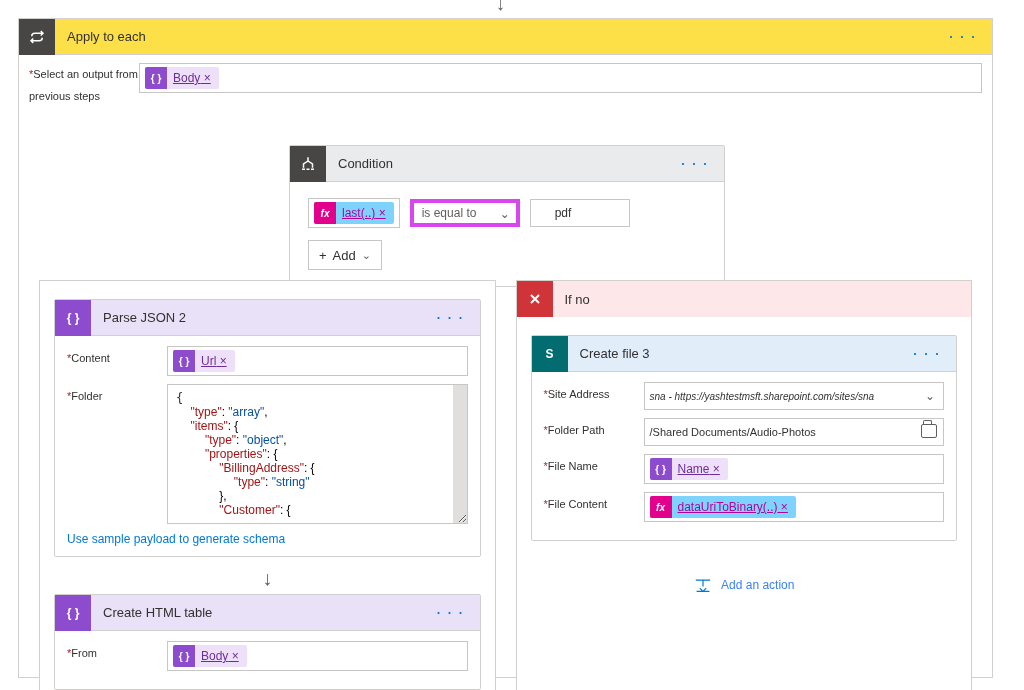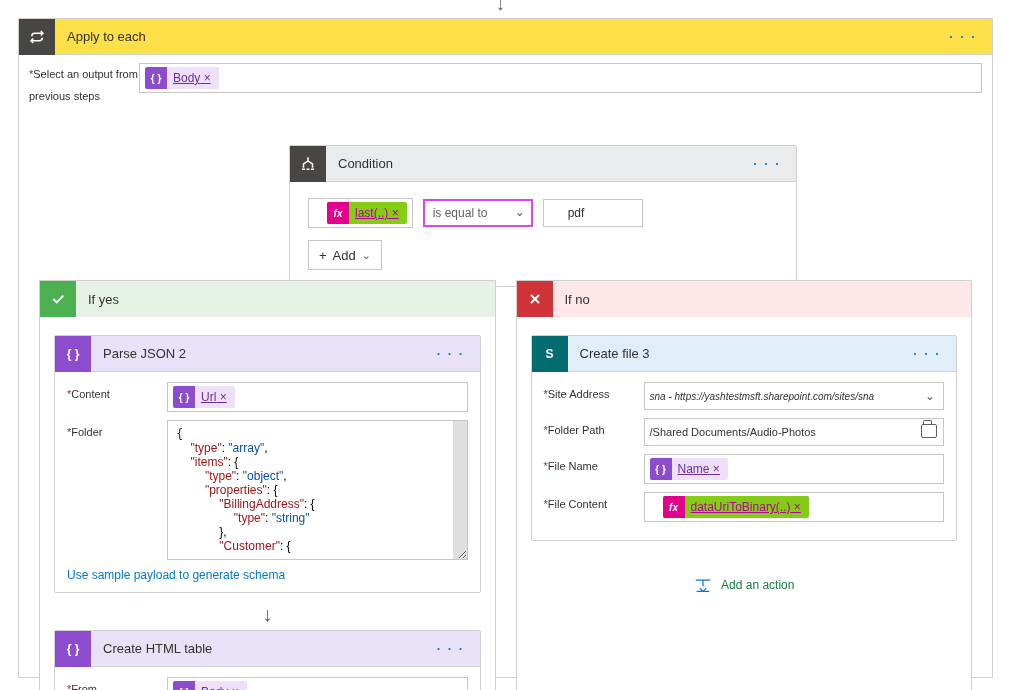--- a/index.html
+++ b/index.html
@@ -35,36 +35,36 @@
   }
 
   .token {
     display: inline-flex; align-items: center; height: 22px;
     border-radius: 2px; overflow: hidden; font-size: 12px;
   }
   .token .ticon { width: 22px; height: 22px; display: flex; align-items: center; justify-content: center; color: #fff; font-size: 10px; font-weight: bold;}
   .token .tlabel { padding: 0 8px 0 6px; text-decoration: underline; }
   .token.purple { background: #efe0fa; color: #6b2e99; }
   .token.purple .ticon { background: #8d4bce; }
-  .token.pink { background: #84cc16; color: #b4009e; margin-left: 13px; }
+  .token.pink { background: #7dd3fc; color: #b4009e; }
   .token.pink .ticon { background: #e3008c; }
 
   
   .cond-card {
-    position: absolute; left: 270px; top: 90px; width: 508px;
+    position: absolute; left: 270px; top: 90px; width: 436px;
     border: 1px solid #d2d0ce; background: #fff; border-radius: 2px;
   }
   .cond-header { height: 36px; display: flex; align-items: center; background: #e9ebed; border-bottom: 1px solid #d2d0ce; }
   .cond-icon { width: 36px; height: 36px; background: #484644; display:flex; align-items:center; justify-content:center; }
   .cond-icon svg { width: 18px; height: 18px; fill: #fff; }
   .cond-body { padding: 16px 18px; }
   .cond-row { display: flex; gap: 10px; align-items: center; margin-bottom: 12px; }
   .cond-pill { border: 1px solid #c8c6c4; padding: 3px 5px; display: flex; align-items: center; min-width: 80px; min-height: 28px; }
   .cond-op {
-    border: 2px solid #d946ef; height: 28px; min-width: 110px; padding: 0 22px 0 8px;
+    border: 4px solid #d946ef; height: 28px; min-width: 110px; padding: 0 22px 0 8px;
     display: flex; align-items: center; position: relative; color: #605e5c; font-size: 12px;
   }
   .cond-op::after { content: "⌄"; position: absolute; right: 6px; top: 4px; color: #605e5c; }
   .cond-val { border: 1px solid #c8c6c4; height: 28px; min-width: 100px; padding: 0 24px; display: flex; align-items: center; font-size: 12px; }
   .add-btn {
     border: 1px solid #c8c6c4; height: 30px; padding: 0 10px; display: inline-flex;
     align-items: center; gap: 6px; color: #323130; background: #fff; cursor: pointer; font-size: 13px;
   }
   .add-btn .chev { font-size: 11px; color: #605e5c; }
 
@@ -112,21 +112,21 @@
   .json-code .s { color: #0451a5; }
   .json-code .p { color: #000; }
   .link { color: #0078d4; font-size: 12px; cursor: pointer; }
   .dd-caret { position: absolute; right: 8px; top: 6px; color: #605e5c; }
 
   .folder-icon { position: absolute; right: 6px; top: 5px; width: 16px; height: 14px; border: 1px solid #605e5c; border-radius: 2px; }
   .folder-icon::before { content:""; position:absolute; left:1px; top:-5px; width:7px; height:4px; border:1px solid #605e5c; border-bottom:none; border-radius:2px 2px 0 0;}
 
   .arrow-between { text-align:center; color:#605e5c; font-size:20px; margin: 4px 0; }
 
-  .add-action-bottom { display:flex; align-items:center; gap:8px; color:#15803d; margin-top:30px; cursor:pointer; font-size:12px; }
+  .add-action-bottom { display:flex; align-items:center; gap:8px; color:#3b82f6; margin-top:30px; cursor:pointer; font-size:12px; }
   .add-action-bottom svg { width:20px; height:16px; stroke:#0078d4; fill:none; stroke-width:1.5;}
 </style>
 </head>
 <body>
 
 <div class="canvas">
   <div class="top-arrow">↓</div>
 
   <div class="apply-card">
     <div class="apply-header">
@@ -183,28 +183,20 @@
             <span>+</span>
             <span>Add</span>
             <span class="chev">⌄</span>
           </button>
         </div>
       </div>
 
       <div class="branches">
 
         <div class="branch yes">
-          <div class="branch-header">
-            <div class="branch-icon">
-              <svg viewBox="0 0 24 24">
-                  <path d="M5 12l5 5L20 7"></path>
-                </svg>
-            </div>
-            <div class="branch-title">If yes</div>
-          </div>
           <div class="branch-body">
 
             <div class="action-card">
               <div class="action-header purple">
                 <div class="action-icon purple">{ }</div>
                 <div class="action-title">Parse JSON 2</div>
                 <div class="dots">· · ·</div>
               </div>
               <div class="action-body">
                 <div class="field-row">

